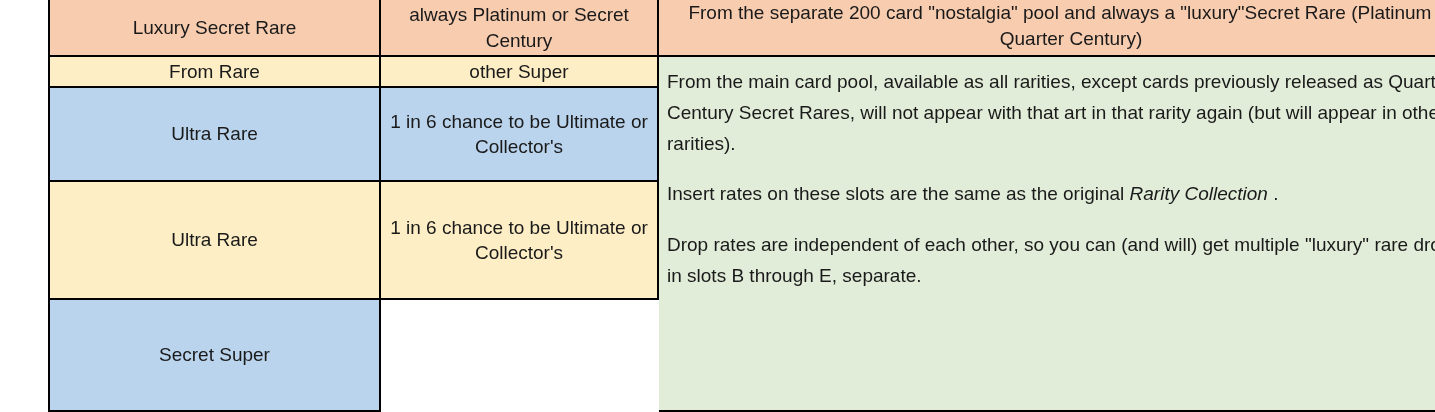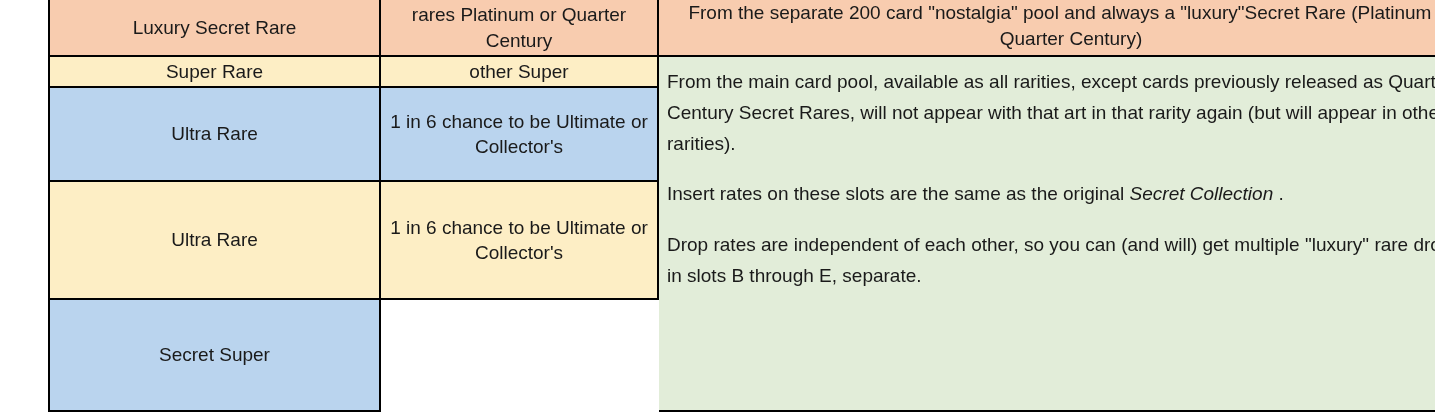--- a/index.html
+++ b/index.html
@@ -95,37 +95,37 @@
 </head>
 <body>
 
 <div class="sheet">
   <div class="grid">
 
     <div class="cell col-1 peach">
       <span>Luxury Secret Rare</span>
     </div>
     <div class="cell peach">
-      <span>rares Platinum or Quarter Century</span>
+      <span>always Platinum or Secret Century</span>
     </div>
     <div class="cell peach desc-cell">
       <span class="inner">From the separate 200 card "nostalgia" pool and always a "luxury"Secret Rare (Platinum or Quarter Century)</span>
     </div>
 
     <div class="cell col-1 yellow">
-      <span>Super Rare</span>
+      <span>From Rare</span>
     </div>
     <div class="cell yellow">
       <span>other Super</span>
     </div>
 
     <div class="cell green notes-cell">
       <p class="para">From the main card pool, available as all rarities, except cards previously released as Quarter Century Secret Rares, will not appear with that art in that rarity again (but will appear in other rarities).</p>
       <div class="spacer-para"></div>
-      <p class="para"><span>Insert rates on these slots are the same as the original </span><em class="italic">Secret Collection</em><span> .</span></p>
+      <p class="para"><span>Insert rates on these slots are the same as the original </span><em class="italic">Rarity Collection</em><span> .</span></p>
       <div class="spacer-para"></div>
       <p class="para">Drop rates are independent of each other, so you can (and will) get multiple "luxury" rare drops in slots B through E, separate.</p>
       <div class="spacer-para"></div>
     </div>
 
     <div class="cell col-1 blue">
       <span>Ultra Rare</span>
     </div>
     <div class="cell blue">
       <span>1 in 6 chance to be Ultimate or Collector's</span>

